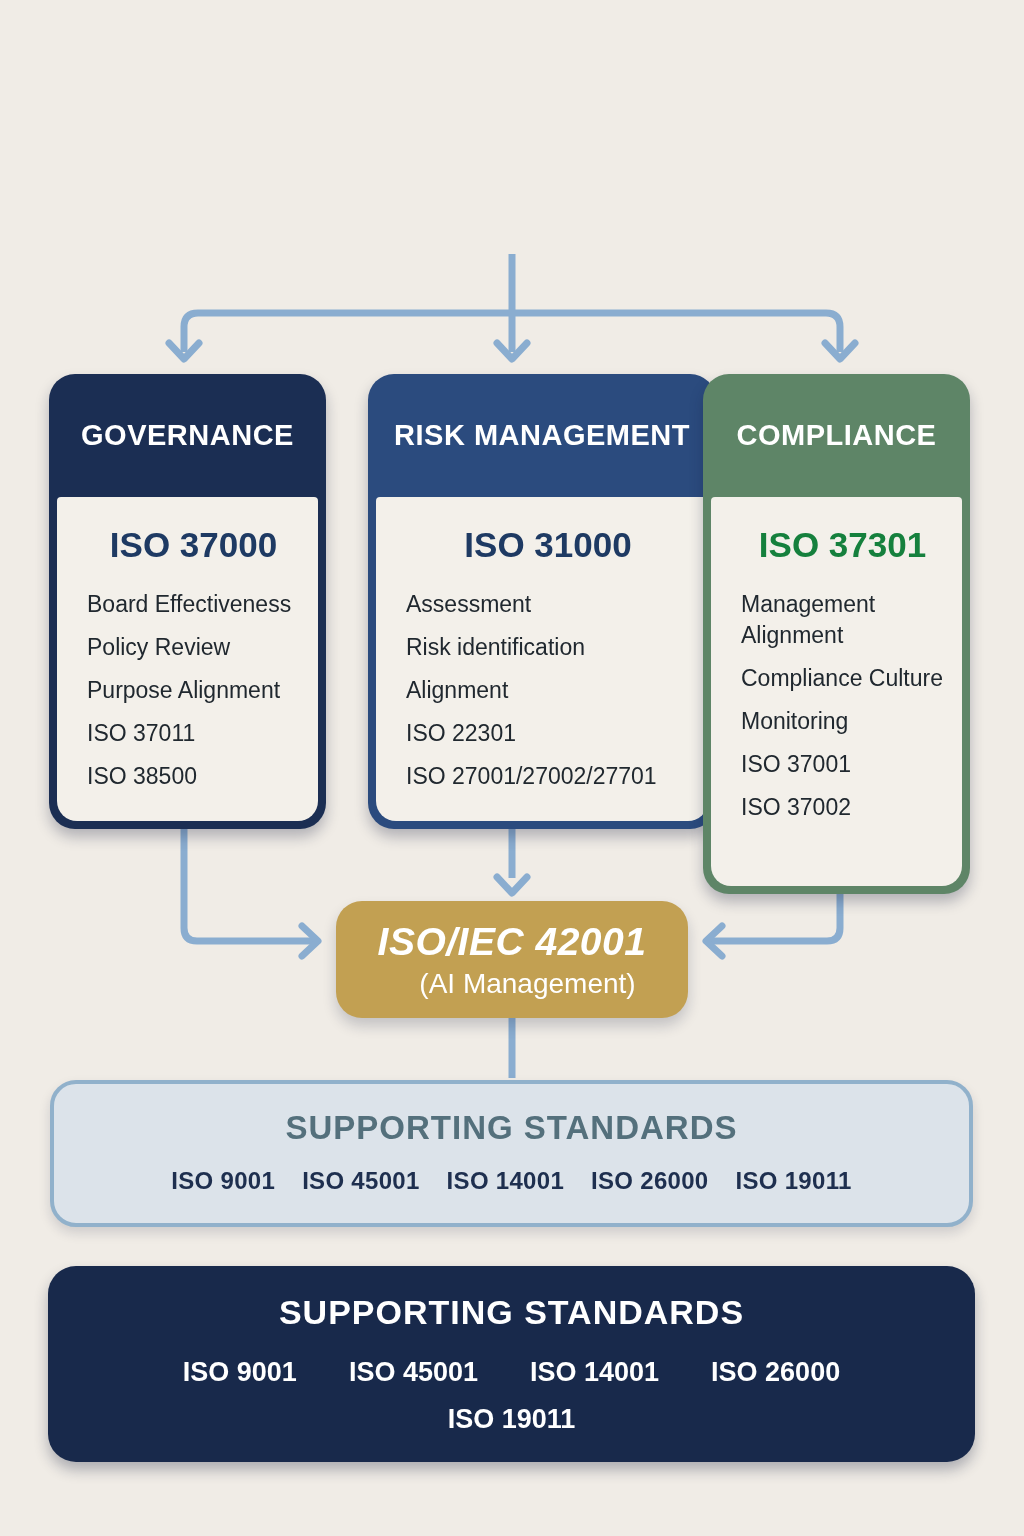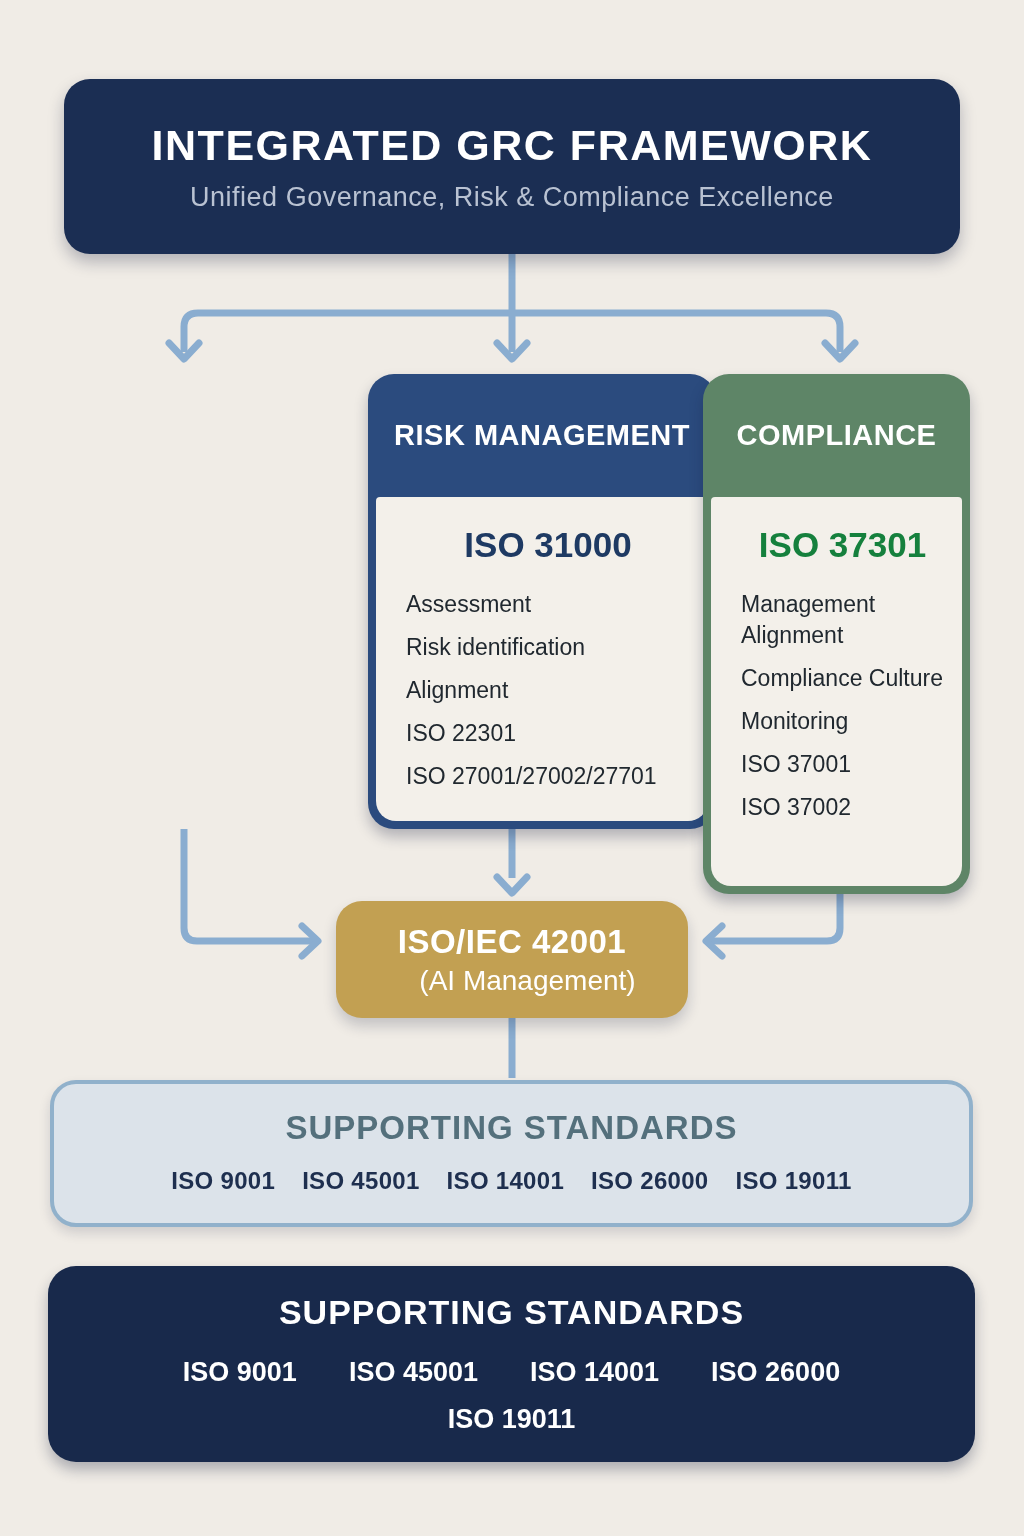--- a/index.html
+++ b/index.html
@@ -56,21 +56,21 @@
   }
 
   
   .ai-box {
     position:absolute; left:336px; top:901px; width:352px; height:117px;
     background:#c2a052; border-radius:26px;
     box-shadow:0 8px 14px rgba(20,30,60,.2);
     display:flex; flex-direction:column; align-items:center; justify-content:center;
     color:#ffffff; gap:4px;
   }
-  .ai-title { font-size:33px; font-weight:bold; letter-spacing:.5px; }
+  .ai-title { font-size:39px; font-weight:bold; letter-spacing:.5px;font-style:italic; }
   .ai-subtitle { font-size:28px;margin-left:31px; }
 
   
   .supporting-panel {
     position:absolute; left:50px; top:1080px; width:923px; height:147px;
     background:#dce3ea; border:4px solid #91b1cb; border-radius:26px;
     box-sizing:border-box;
     box-shadow:0 6px 12px rgba(20,30,60,.15);
     display:flex; flex-direction:column; align-items:center;
   }
@@ -109,25 +109,32 @@
     <path class="line" d="M184 829 V928 Q184 941 197 941 H315"></path>
     <path class="head" d="M302 926 L318 941 L302 956"></path>
     <path class="line" d="M512 829 V878"></path>
     <path class="head" d="M497 877 L512 893 L527 877"></path>
     <path class="line" d="M840 825 V928 Q840 941 827 941 H709"></path>
     <path class="head" d="M722 926 L706 941 L722 956"></path>
 
     <path class="line" d="M512 1018 V1078"></path>
   </svg>
 
-  <div class="header-box">
-    <div class="header-title">INTEGRATED GRC FRAMEWORK</div>
-    <div class="header-subtitle">Unified Governance, Risk &amp; Compliance Excellence</div>
+
+  <div class="pillar pillar-governance">
+    <div class="pillar-header">GOVERNANCE</div>
+    <div class="pillar-body">
+      <div class="pillar-standard standard-navy">ISO 37000</div>
+      <div class="pillar-item">Board Effectiveness</div>
+      <div class="pillar-item">Policy Review</div>
+      <div class="pillar-item">Purpose Alignment</div>
+      <div class="pillar-item">ISO 37011</div>
+      <div class="pillar-item">ISO 38500</div>
+    </div>
   </div>
-
 
   <div class="pillar pillar-risk">
     <div class="pillar-header">RISK MANAGEMENT</div>
     <div class="pillar-body">
       <div class="pillar-standard standard-navy">ISO 31000</div>
       <div class="pillar-item">Assessment</div>
       <div class="pillar-item">Risk identification</div>
       <div class="pillar-item">Alignment</div>
       <div class="pillar-item">ISO 22301</div>
       <div class="pillar-item">ISO 27001/27002/27701</div>

